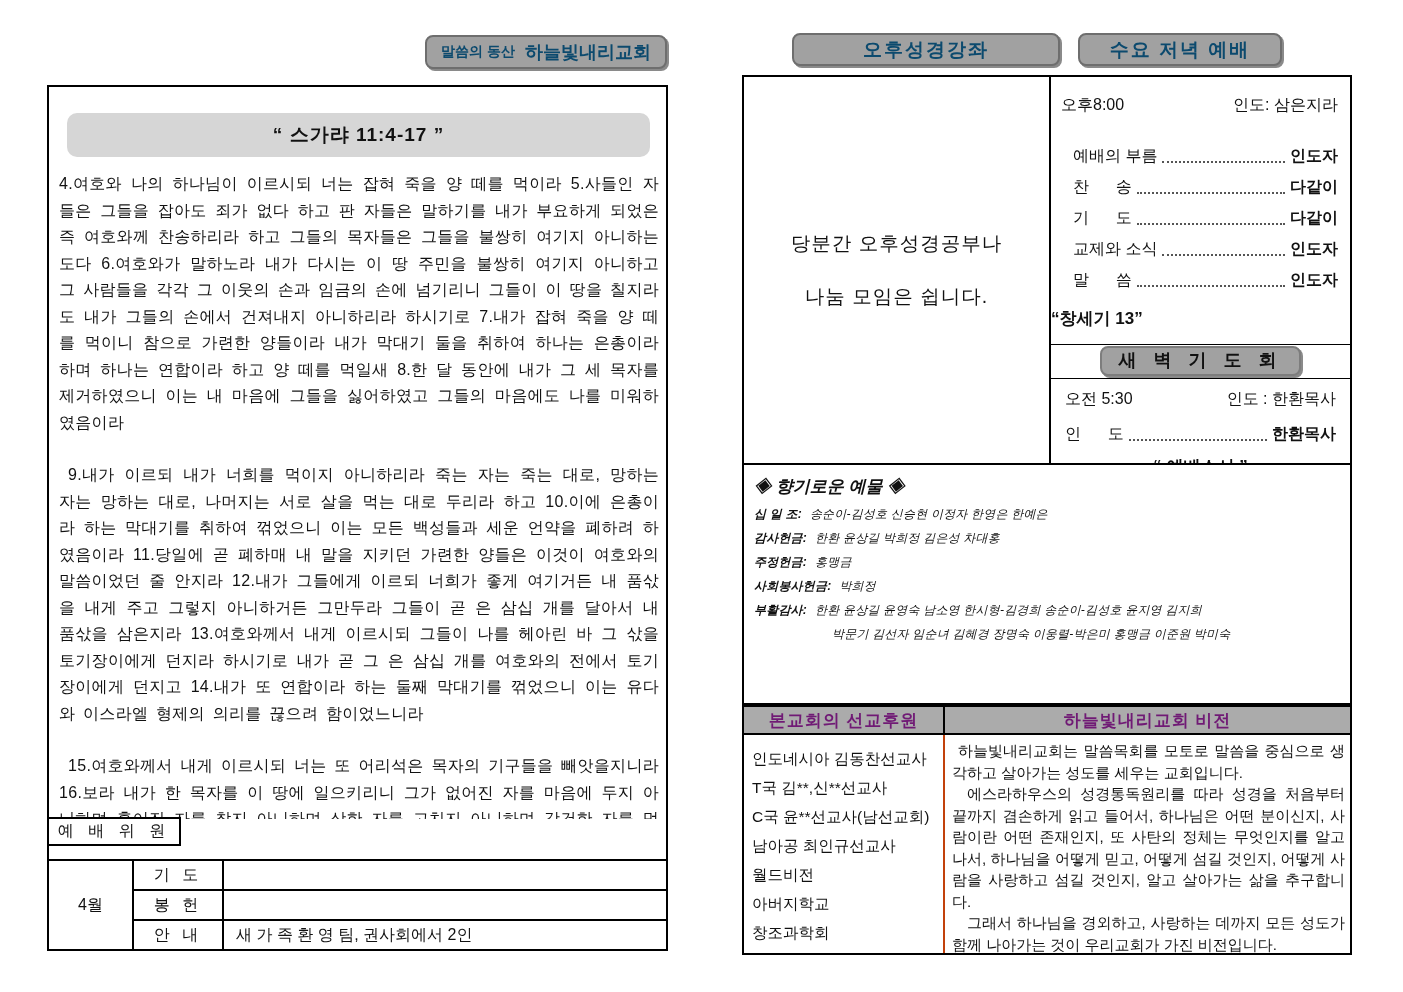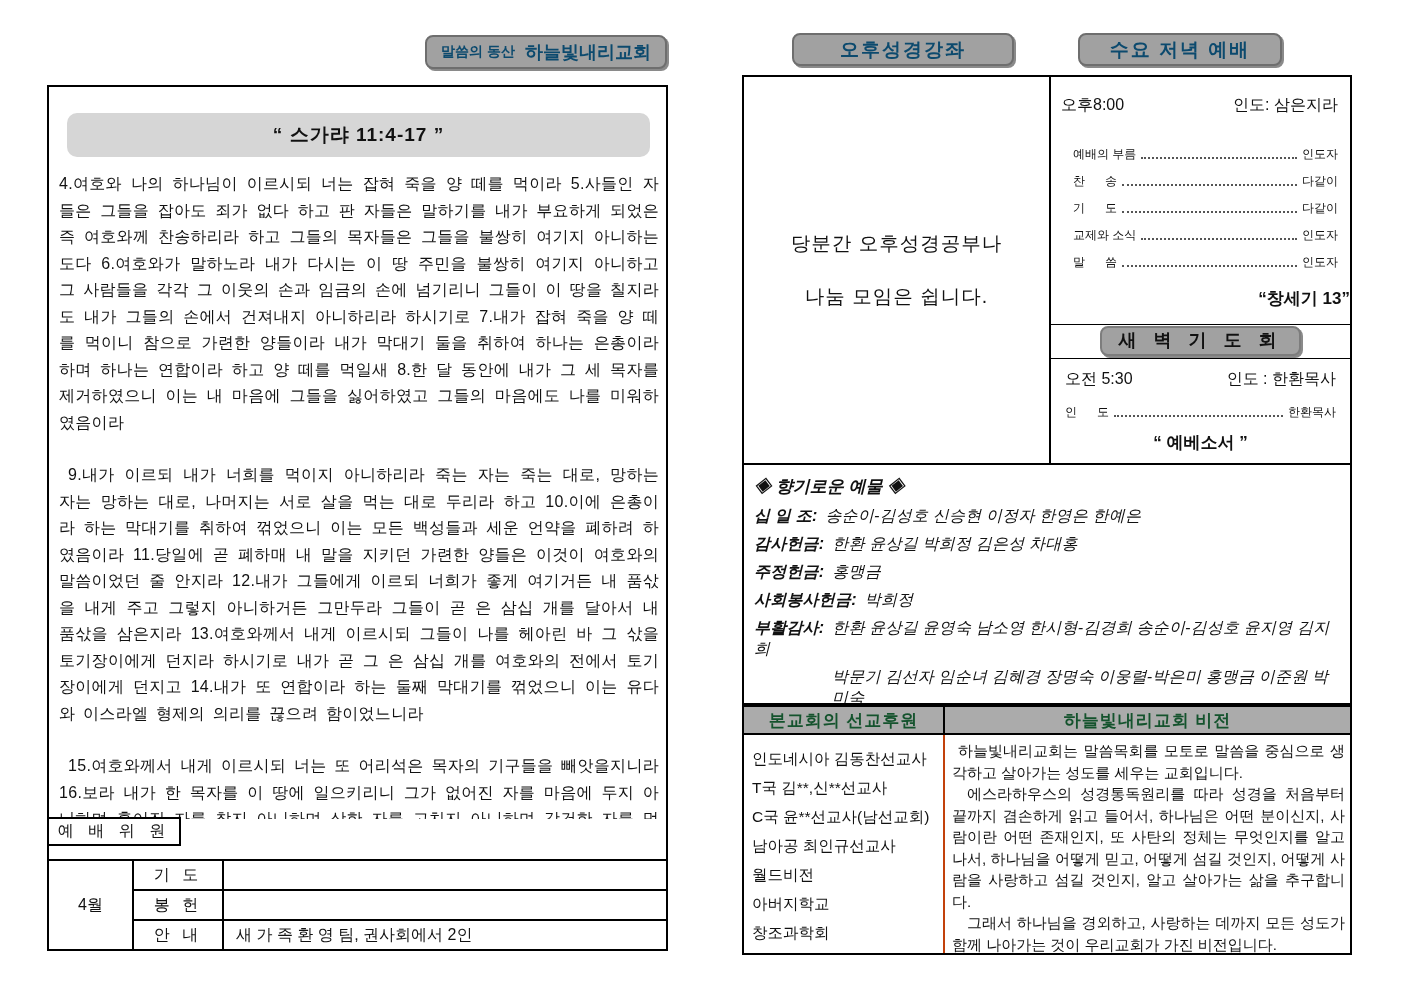--- a/index.html
+++ b/index.html
@@ -11,21 +11,21 @@
   
   .badge {
     position:absolute; background:#a1a1a1; border:2px solid #6e6e6e;
     border-radius:8px; box-shadow:2px 2px 0 #8a8a8a;
     display:flex; align-items:center; justify-content:center;
     font-weight:bold; color:#0c4a6e;
   }
   #badge-church { left:425px; top:35px; width:242px; height:34px; gap:10px; }
   #badge-church .small { font-size:14px; }
   #badge-church .big   { font-size:18px; }
-  #badge-afternoon { left:792px; top:33px; width:222px; height:33px; font-size:19px; letter-spacing:2px; }
+  #badge-afternoon { left:792px; top:33px; width:268px; height:33px; font-size:19px; letter-spacing:2px; }
   #badge-wednesday { left:1078px; top:33px; width:204px; height:33px; font-size:19px; letter-spacing:2px; }
 
   
   #left-page { position:absolute; left:47px; top:85px; width:621px; height:866px; border:2px solid #000; }
   #scripture-title {
     position:absolute; left:18px; top:26px; width:583px; height:44px;
     background:#d6d6d6; border-radius:10px;
     display:flex; align-items:center; justify-content:center;
     font-size:19px; font-weight:bold; letter-spacing:1px;
   }
@@ -56,56 +56,56 @@
     border:2px solid #000; display:grid; grid-template-columns:307px 1fr;
   }
   #afternoon-cell {
     border-right:2px solid #000;
     display:flex; flex-direction:column; align-items:center; justify-content:center;
     gap:26px; font-size:19.5px; letter-spacing:1px;
   }
   #wednesday-cell { position:relative; overflow:hidden; }
   .svc-head { display:flex; justify-content:space-between; padding:18px 12px 0 10px; font-size:16px; }
   .order-list { margin:30px 12px 0 22px; }
-  .order-row { display:flex; align-items:flex-end; margin-bottom:10px; font-size:12px; }
+  .order-row { display:flex; align-items:flex-end; margin-bottom:10px; font-size:16px; }
   .order-item { white-space:pre; }
-  .order-who  { white-space:pre; }
+  .order-who  { white-space:pre;font-weight:bold; }
   .order-dots { flex:1; border-bottom:2px dotted #555; margin:0 5px 4px; }
-  .svc-scripture { text-align:right; font-size:17px; font-weight:bold; margin-top:16px;padding-left:14px; }
+  .svc-scripture { text-align:left; font-size:17px; font-weight:bold; margin-top:16px; }
   .dawn-badge-row {
     border-top:1px solid #000; border-bottom:1px solid #000;
     margin-top:14px; text-align:center; padding:1px 0 2px;
   }
   .dawn-badge {
     display:inline-block; background:#a1a1a1; border:2px solid #7d7d7d; border-radius:8px;
     box-shadow:2px 2px 0 #8a8a8a; padding:0 16px 2px;
     font-size:18px; font-weight:bold; letter-spacing:6px;
   }
   .dawn-head { display:flex; justify-content:space-between; padding:10px 14px 0 14px; font-size:16px; }
   .dawn-order { margin:14px 14px 0 14px; }
   .dawn-scripture { text-align:center; font-size:17px; font-weight:bold; margin-top:5px; }
 
   
   #offerings {
     position:absolute; left:742px; top:465px; width:610px; height:240px;
     border:2px solid #000; border-top:none; padding:8px 10px 0 10px; overflow:hidden;font-style:italic;
   }
   .off-title { font-size:17px; font-weight:bold; margin:2px 0 8px; }
-  .off-row { font-size:16px; margin-bottom:7px; letter-spacing:0.2px; }
+  .off-row { font-size:12px; margin-bottom:7px; letter-spacing:0.2px; }
   .off-label { font-weight:bold; margin-right:8px; white-space:pre; }
   .off-cont { padding-left:78px; }
 
   
   #bottom-table {
     position:absolute; left:742px; top:705px; width:610px; height:250px;
     border:2px solid #000; display:grid;
     grid-template-columns:201px 1fr; grid-template-rows:28px 1fr;
   }
   .bt-header {
-    background:#ababab; font-weight:bold; font-size:17px; color:#14532d;
+    background:#ababab; font-weight:bold; font-size:17px; color:#701a75;
     display:flex; align-items:center; justify-content:center;
     border-bottom:2px solid #000; letter-spacing:1px;
   }
   .bt-h1 { border-right:2px solid #000; }
   #missions { border-right:2px solid #c2410c; padding:14px 4px 0 8px; font-size:15.5px; overflow:hidden; }
   #missions div { margin-bottom:8px; white-space:nowrap; }
   #vision { padding:5px 5px 0 7px; font-size:15px; line-height:21.5px; text-align:justify; overflow:hidden; }
   #vision p { margin:0; }
   #vision p.ind1 { text-indent:6px; }
   #vision p.ind2 { text-indent:15px; }

